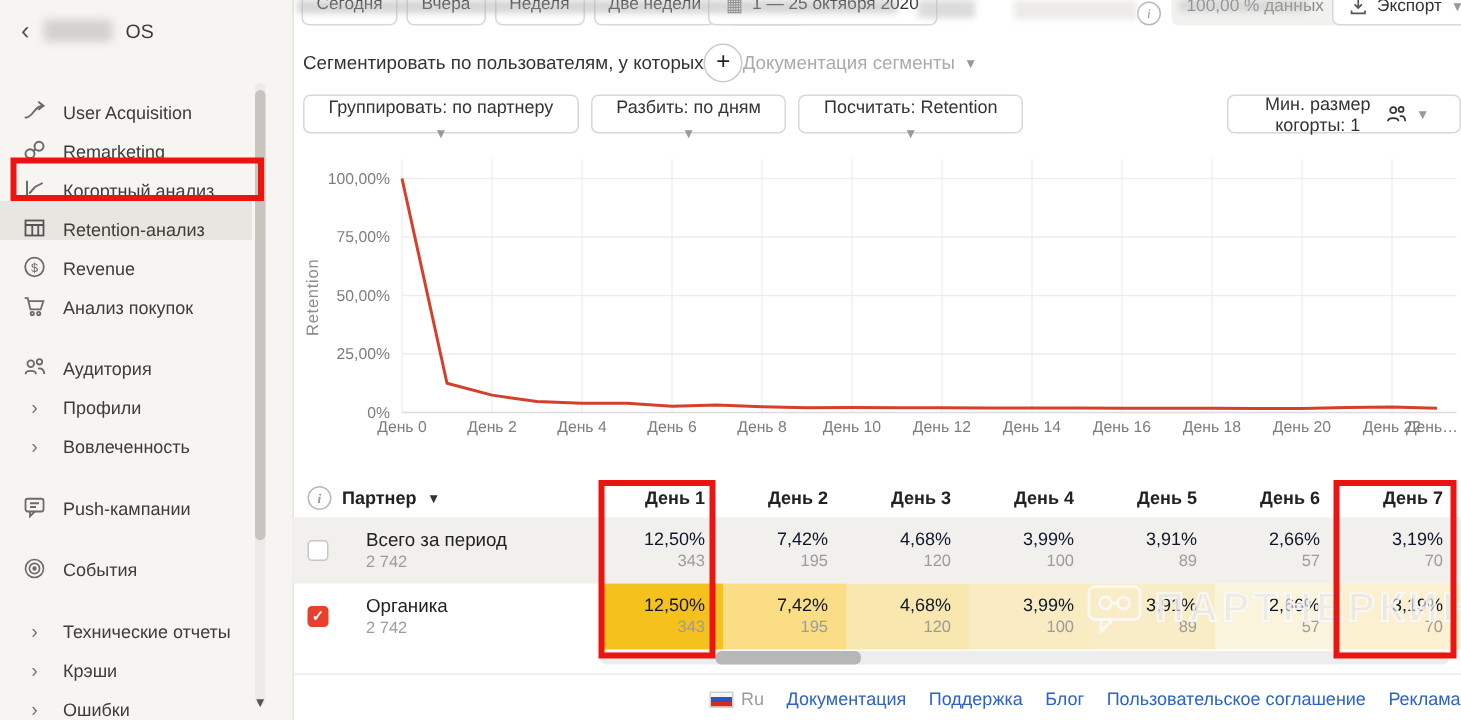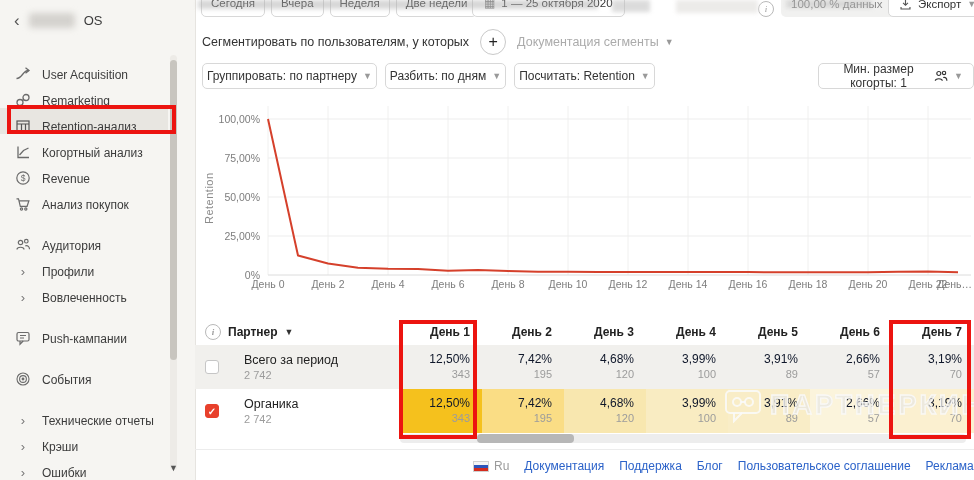--- a/index.html
+++ b/index.html
@@ -37,28 +37,28 @@
   #top-info{position:absolute;left:758px;top:1px;}
   .sampling-btn{position:absolute;left:781px;top:-9px;height:26px;padding:0 10px;background:#f1f1f0;border:none;color:#8a8a8a;font-size:11.5px;}
   .export-btn{position:absolute;left:888px;top:-9px;height:26px;padding:0 10px;font-size:11.5px;}
   .chev{font-size:9px;color:#999;}
   .blur-strip{position:absolute;z-index:55;filter:blur(2px);pointer-events:none;}
   #blur-a{left:198px;top:0;width:400px;height:9px;background:rgba(175,175,175,.5);}
   #blur-b{left:612px;top:0;width:38px;height:12px;background:rgba(190,190,190,.55);}
   #blur-c{left:676px;top:0;width:82px;height:13px;background:rgba(235,234,232,.95);}
   #blur-d{left:786px;top:0;width:86px;height:8px;background:rgba(180,180,180,.4);}
   
-  .segment-row{position:absolute;left:202px;top:29px;display:flex;align-items:center;gap:11px;}
+  .segment-row{position:absolute;left:202px;top:29px;display:flex;align-items:center;}
   .seg-label{font-size:12.5px;color:#333;}
   .plus-btn{width:26px;height:26px;border-radius:50%;border:1.5px solid #c9c9c9;background:#fff;font-size:16px;color:#222;display:flex;align-items:center;justify-content:center;cursor:pointer;padding:0;line-height:1;}
   .saved-seg{font-size:12.5px;color:#ababab;display:flex;align-items:center;gap:6px;cursor:pointer;}
   
   .filter-row{position:absolute;left:202px;top:63px;display:flex;gap:8px;}
-  .filter-btn{height:26px;padding:0 4px;font-size:12px;}
-  .min-cohort{position:absolute;left:818px;top:63px;height:26px;padding:0 10px;font-size:12px;}
+  .filter-btn{height:26px;padding:0 16px;font-size:12px;flex-direction:column;}
+  .min-cohort{position:absolute;left:818px;top:63px;height:26px;padding:0 20px;font-size:12px;}
   .ppl-icon svg{display:block;}
   
   .chart-wrap{position:absolute;left:195px;top:96px;width:779px;height:202px;}
   .ylabel{position:absolute;left:8px;top:128px;transform:rotate(-90deg);transform-origin:left top;font-size:11px;color:#8b8b8b;letter-spacing:.5px;}
   
   .table-wrap{position:absolute;left:195px;top:318px;width:779px;}
   .t-grid{display:grid;grid-template-columns:205px repeat(7,1fr);}
   .t-head{height:27px;align-items:center;}
   .h-first{display:flex;align-items:center;gap:7px;padding-left:10px;font-size:12px;font-weight:bold;color:#222;}
   .caret{font-size:9px;color:#333;}
@@ -110,41 +110,41 @@
           <svg width="16" height="16" viewBox="0 0 16 16">
             <g stroke="#6b6b6b" fill="none" stroke-width="1.3">
               <circle cx="5" cy="10.5" r="3"></circle>
               <circle cx="11" cy="5.5" r="3"></circle>
               <path d="M7 8.6 L9 7.4"></path>
             </g>
           </svg>
         </span>
         <span>Remarketing</span>
       </li>
+      <li class="nav-item">
+        <span class="icon-wrap">
+          <svg width="16" height="16" viewBox="0 0 16 16">
+            <g stroke="#6b6b6b" fill="none" stroke-width="1.3">
+              <path d="M3 2.5 V13.5 H14"></path>
+              <path d="M4.5 11 L8.5 6.5 L13.5 4"></path>
+            </g>
+          </svg>
+        </span>
+        <span>Когортный анализ</span>
+      </li>
       <li class="nav-item selected">
         <span class="icon-wrap">
           <svg width="16" height="16" viewBox="0 0 16 16">
             <g stroke="#555" fill="none" stroke-width="1.2">
               <rect x="2" y="3" width="12" height="10"></rect>
               <path d="M2 6 h12 M6.5 6 v7 M10.5 6 v7"></path>
             </g>
           </svg>
         </span>
         <span>Retention-анализ</span>
-      </li>
-      <li class="nav-item">
-        <span class="icon-wrap">
-          <svg width="16" height="16" viewBox="0 0 16 16">
-            <g stroke="#6b6b6b" fill="none" stroke-width="1.3">
-              <path d="M3 2.5 V13.5 H14"></path>
-              <path d="M4.5 11 L8.5 6.5 L13.5 4"></path>
-            </g>
-          </svg>
-        </span>
-        <span>Когортный анализ</span>
       </li>
       <li class="nav-item">
         <span class="icon-wrap">
           <svg width="16" height="16" viewBox="0 0 16 16">
             <circle cx="8" cy="8" r="6.2" stroke="#6b6b6b" fill="none" stroke-width="1.2"></circle>
             <text x="8" y="11" font-size="8.5" text-anchor="middle" fill="#6b6b6b" font-family="Liberation Sans">$</text>
           </svg>
         </span>
         <span>Revenue</span>
       </li>

